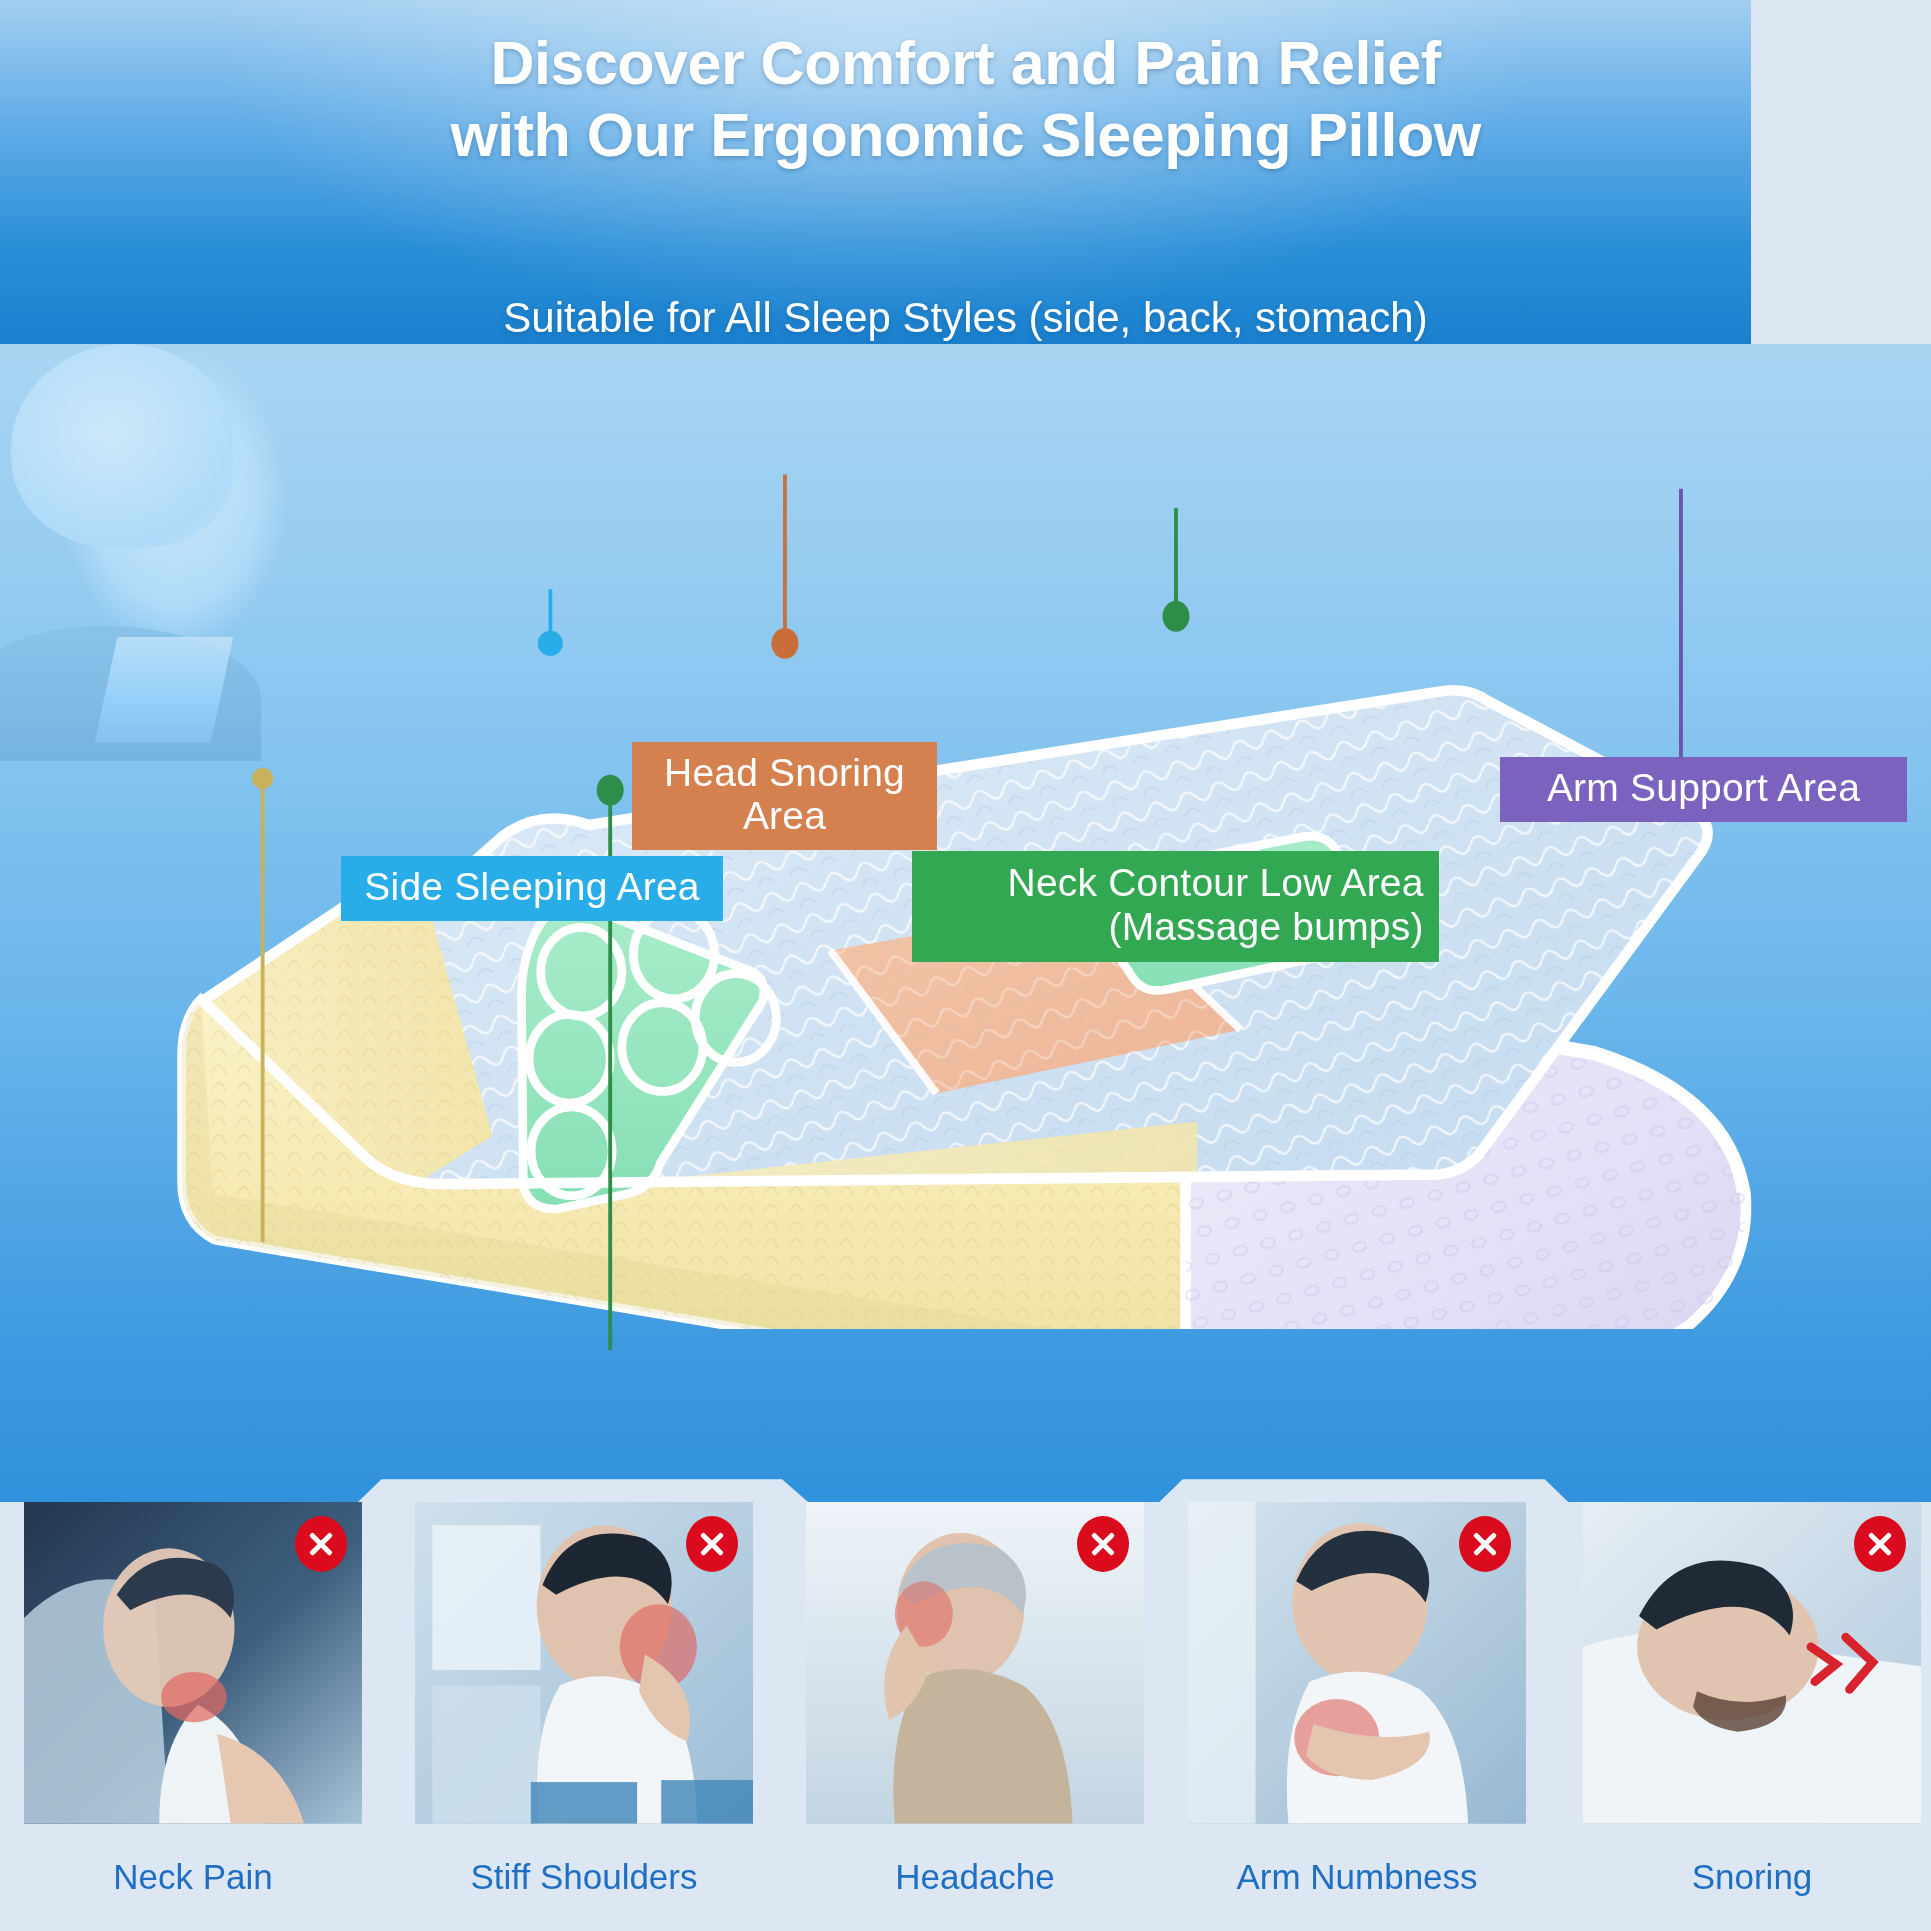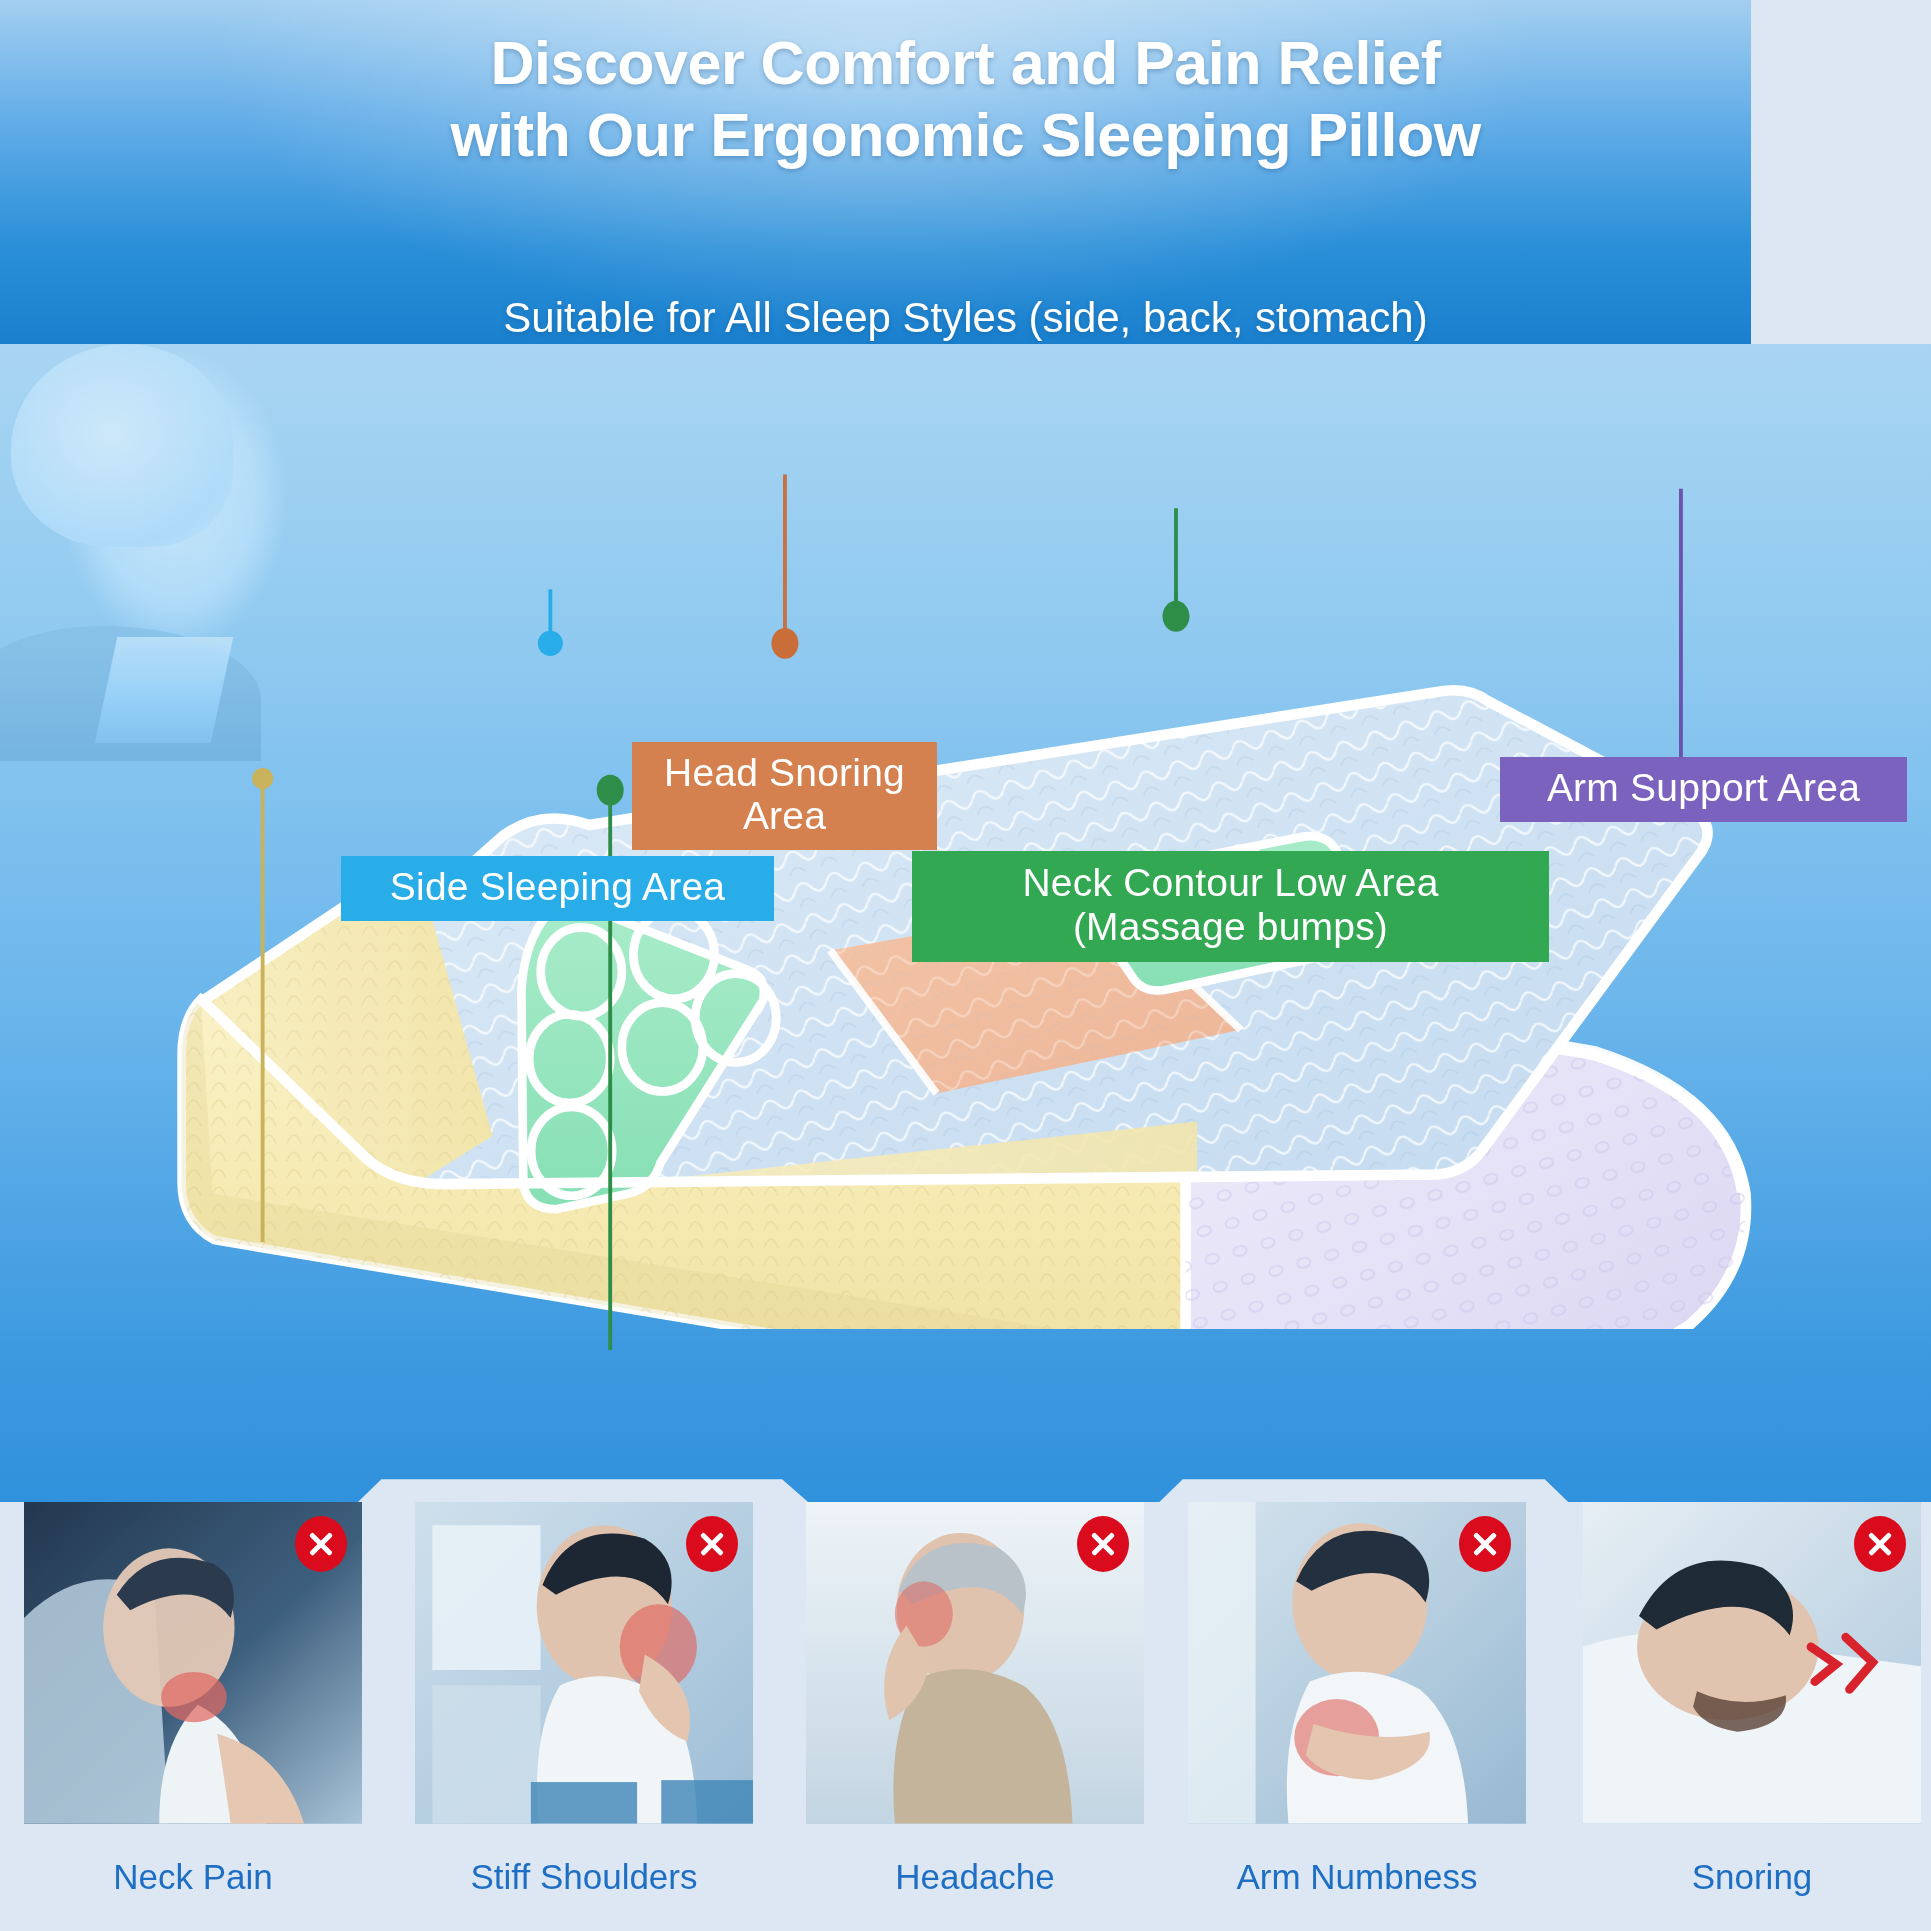--- a/index.html
+++ b/index.html
@@ -49,22 +49,22 @@
   #pillow{position:absolute;left:87px;top:174px;width:1728px;height:811px;}
 
   .pl-svg{position:absolute;left:0;top:0;}
 
   
   .badge{position:absolute;color:#fff;font-weight:400;
          padding:9.7px 15.4px 12.6px 15.4px;box-sizing:border-box;
          line-height:1.10;letter-spacing:0.2px;}
   .badge.two{line-height:1.14;}
   #b-head{left:632px;top:398px;width:305px;font-size:39px;background:#D4804F;text-align:center;}
-  #b-side{left:341px;top:512px;width:433px;font-size:39px;background:#29ADE8;text-align:center;}
-  #b-low {left:912px;top:507px;width:637px;font-size:39px;background:#32A852;text-align:center;}
+  #b-side{left:341px;top:512px;width:382px;font-size:39px;background:#29ADE8;text-align:center;}
+  #b-low {left:912px;top:507px;width:527px;font-size:39px;background:#32A852;text-align:right;}
   #b-arm {left:1480px;top:413px;width:407px;font-size:39px;background:#7B62BE;text-align:center;margin-left:20px;}
 
   
   #wave{position:absolute;left:0;top:1429px;width:1931px;height:135px;}
   #strip{position:absolute;left:0;top:1502px;width:1931px;height:524px;
          background:#DCE7F3;}
   .cardwrap{position:absolute;top:0;width:338px;}
   .photo{position:relative;width:338px;height:322px;overflow:hidden;
          background:#b9d2e4;}
   .photo .ph{position:absolute;inset:0;}

